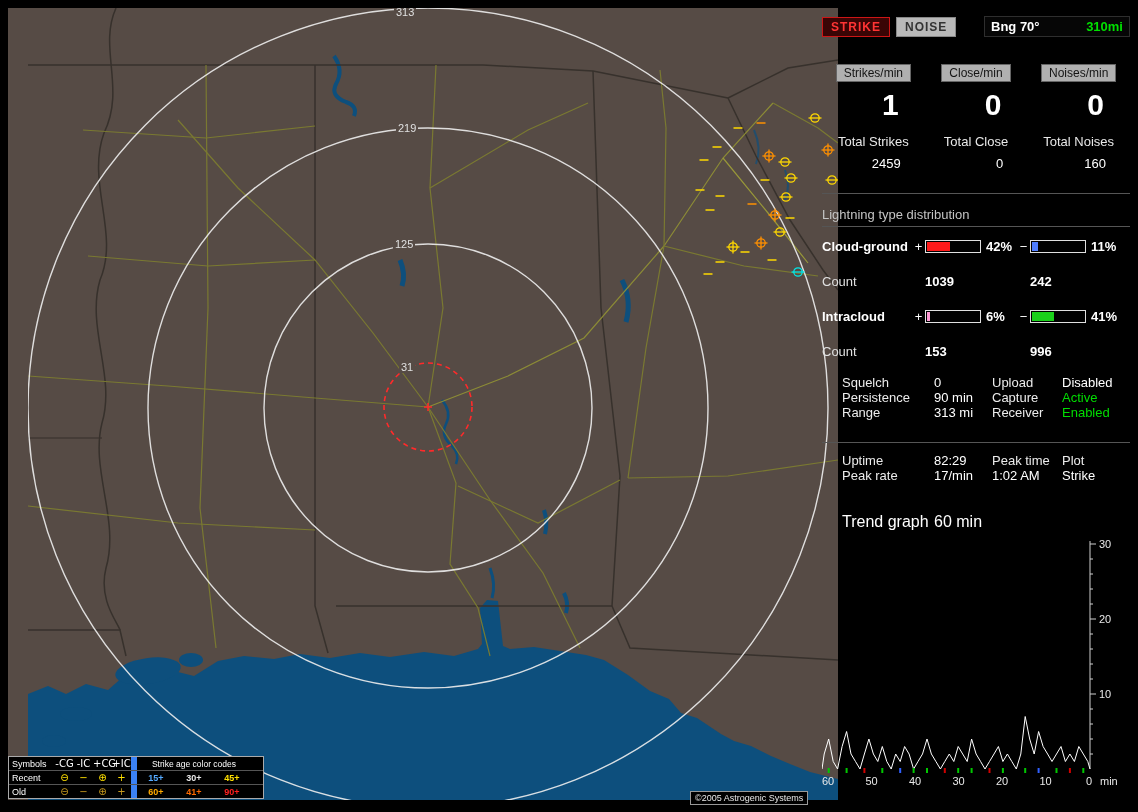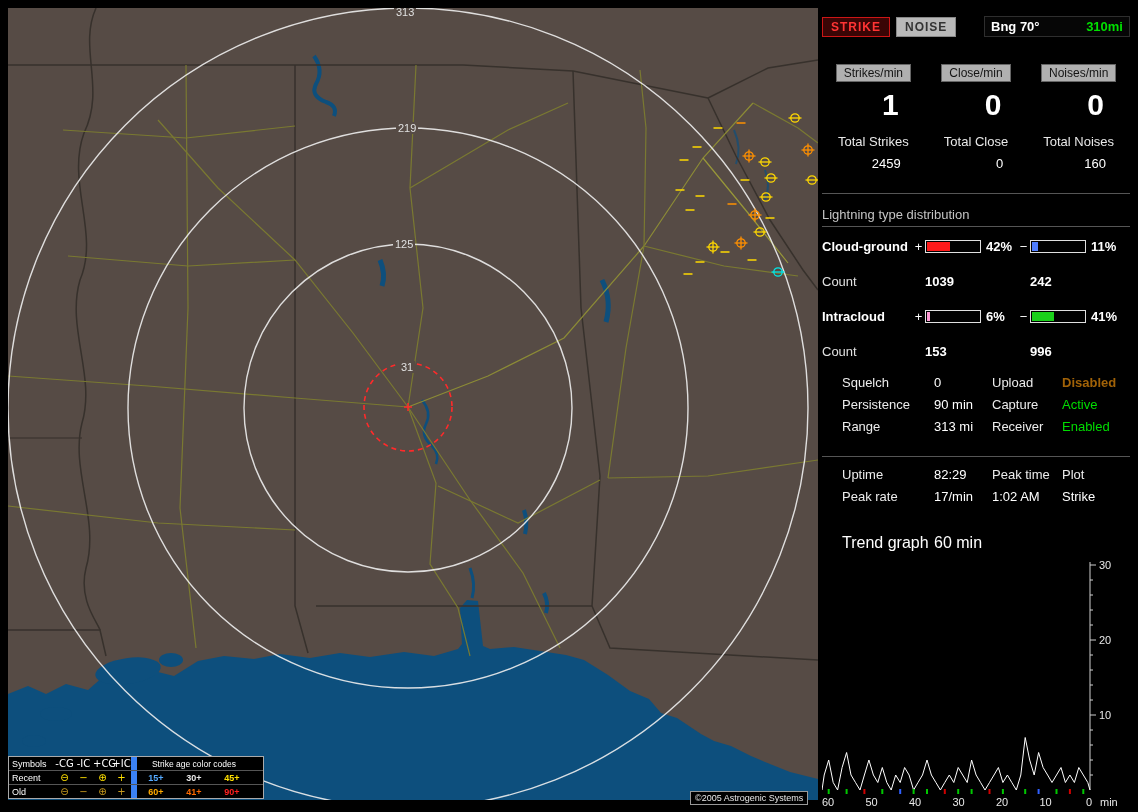--- a/index.html
+++ b/index.html
@@ -1,20 +1,20 @@
 <!DOCTYPE html>
 <html><head>
 <meta charset="utf-8">
 <style>
   html,body{margin:0;padding:0;background:#000;}
   body{width:1138px;height:812px;overflow:hidden;font-family:"Liberation Sans",sans-serif;}
   .app{position:relative;width:1138px;height:812px;background:#000;}
 
   
-  .map{position:absolute;left:8px;top:8px;width:810px;height:792px;background:#564b45;overflow:hidden;}
+  .map{position:absolute;left:8px;top:8px;width:810px;height:792px;background:#564b45;overflow:hidden;padding-left:20px;}
   .map svg{display:block;}
   .ring-label{position:absolute;background:#564b45;color:#e0e0e0;font-size:11px;line-height:12px;padding:0 2px;pointer-events:none;}
   .copyright{position:absolute;left:690px;top:791px;background:#000;border:1px solid #999;color:#e8e8e8;font-size:9px;line-height:12px;padding:0 4px;}
 
   
   .legend{position:absolute;left:0;top:748px;width:254px;background:#000;border:1px solid #aaa;font-size:9px;color:#fff;}
   .lg-row{display:grid;grid-template-columns:46px 19px 19px 19px 19px 1fr;align-items:center;height:13px;border-bottom:1px solid #555;}
   .lg-row:last-child{border-bottom:none;}
   .lg-c1{padding-left:3px;}
   .lg-sym{text-align:center;font-family:"DejaVu Sans",sans-serif;font-size:10px;line-height:11px;}
@@ -48,21 +48,21 @@
   .d-label{font-weight:bold;font-size:13px;}
   .d-sign{font-size:13px;text-align:center;}
   .d-bar{height:11px;border:1px solid #e0e0e0;background:#000;position:relative;}
   .d-fill{position:absolute;left:1px;top:1px;bottom:1px;}
   .d-pct{font-weight:bold;font-size:13px;padding-left:5px;}
   .d-count-label{color:#e0e0e0;font-size:13px;}
   .d-count{font-weight:bold;font-size:13px;}
 
   .datebox{margin-top:15px;border:1px solid #2f4fae;background:#020208;padding:4px 7px;color:#00dd00;font-weight:bold;font-size:15px;letter-spacing:.5px;}
 
-  .kv-grid{display:grid;grid-template-columns:92px 58px 70px auto;padding-left:20px;margin-top:12px;font-size:13px;row-gap:7px;}
+  .kv-grid{display:grid;grid-template-columns:92px 58px 70px auto;padding-left:20px;margin-top:12px;font-size:13px;}
   .kv-label{color:#ececec;}
   .kv-val{color:#fff;}
 
   .trend-head{display:grid;grid-template-columns:92px auto;padding-left:20px;margin-top:30px;font-size:16px;}
   #trend-svg{margin-top:8px;}
   #trend-svg text{font-family:"Liberation Sans",sans-serif;}
 </style>
 </head>
 <body>
 
@@ -308,21 +308,21 @@
       <span class="d-count" style="grid-column:3/5">153</span>
       <span style="grid-column:5/6"></span>
       <span class="d-count" style="grid-column:6/8">996</span>
     </div>
 
 
     <div class="kv-grid">
       <span class="kv-label">Squelch</span>
       <span class="kv-val">0</span>
       <span class="kv-label">Upload</span>
-      <span class="kv-val" style="color: #a16207; font-weight: bold;">Disabled</span>
+      <span class="kv-val" style="color: #ffffff;">Disabled</span>
 
       <span class="kv-label">Persistence</span>
       <span class="kv-val">90 min</span>
       <span class="kv-label">Capture</span>
       <span class="kv-val" style="color: rgb(0, 221, 0);">Active</span>
 
       <span class="kv-label">Range</span>
       <span class="kv-val">313 mi</span>
       <span class="kv-label">Receiver</span>
       <span class="kv-val" style="color: rgb(0, 221, 0);">Enabled</span>

